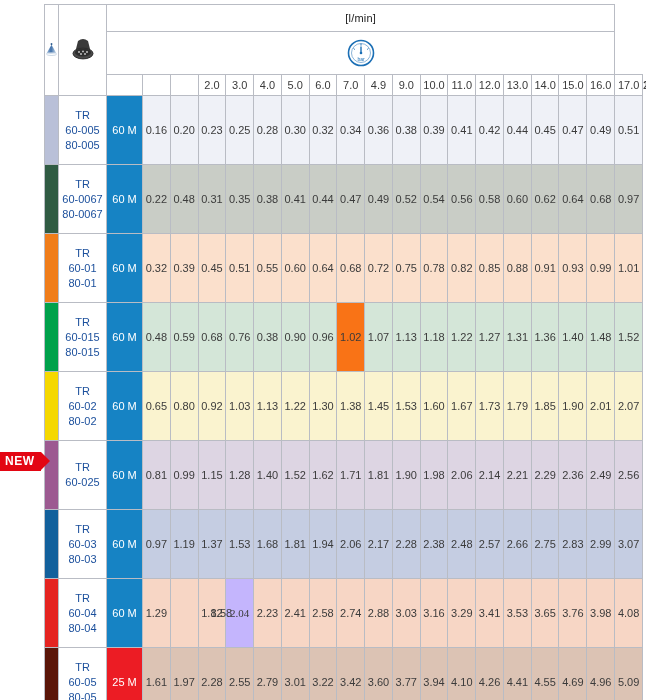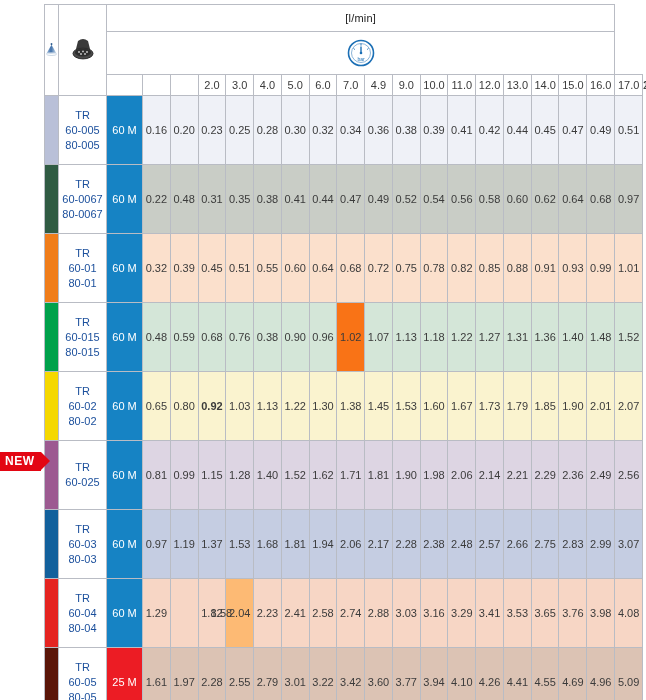--- a/index.html
+++ b/index.html
@@ -350,21 +350,21 @@
         <tr class="row-body">
           <td class="swatch-cell" style="background: rgb(245, 216, 0);"></td>
           <td class="code-cell">
             <div>TR</div>
             <div>60-02</div>
             <div>80-02</div>
           </td>
           <td class="mesh-cell mesh-60">60 M</td>
           <td class="val-cell" style="background: rgb(250, 243, 207);">0.65</td>
           <td class="val-cell" style="background: rgb(250, 243, 207);">0.80</td>
-          <td class="val-cell" style="background: rgb(250, 243, 207); font-weight: bold;">0.92</td>
+          <td class="val-cell" style="background: rgb(250, 243, 207);">0.92</td>
           <td class="val-cell" style="background: rgb(250, 243, 207);">1.03</td>
           <td class="val-cell" style="background: rgb(250, 243, 207);">1.13</td>
           <td class="val-cell" style="background: rgb(250, 243, 207);">1.22</td>
           <td class="val-cell" style="background: rgb(250, 243, 207);">1.30</td>
           <td class="val-cell" style="background: rgb(250, 243, 207);">1.38</td>
           <td class="val-cell" style="background: rgb(250, 243, 207);">1.45</td>
           <td class="val-cell" style="background: rgb(250, 243, 207);">1.53</td>
           <td class="val-cell" style="background: rgb(250, 243, 207);">1.60</td>
           <td class="val-cell" style="background: rgb(250, 243, 207);">1.67</td>
           <td class="val-cell" style="background: rgb(250, 243, 207);">1.73</td>
@@ -431,21 +431,21 @@
           <td class="swatch-cell" style="background: rgb(229, 36, 33);"></td>
           <td class="code-cell">
             <div>TR</div>
             <div>60-04</div>
             <div>80-04</div>
           </td>
           <td class="mesh-cell mesh-60">60 M</td>
           <td class="val-cell" style="background: rgb(247, 214, 197);">1.29</td>
           <td class="val-cell" style="background: rgb(247, 214, 197); padding-left: 40px;">1.58</td>
           <td class="val-cell" style="background: rgb(247, 214, 197);">1.82</td>
-          <td class="val-cell" style="background: #fdba74;">2.04</td>
+          <td class="val-cell" style="background: #c4b5fd; font-family: Liberation Serif, serif;">2.04</td>
           <td class="val-cell" style="background: rgb(247, 214, 197);">2.23</td>
           <td class="val-cell" style="background: rgb(247, 214, 197);">2.41</td>
           <td class="val-cell" style="background: rgb(247, 214, 197);">2.58</td>
           <td class="val-cell" style="background: rgb(247, 214, 197);">2.74</td>
           <td class="val-cell" style="background: rgb(247, 214, 197);">2.88</td>
           <td class="val-cell" style="background: rgb(247, 214, 197);">3.03</td>
           <td class="val-cell" style="background: rgb(247, 214, 197);">3.16</td>
           <td class="val-cell" style="background: rgb(247, 214, 197);">3.29</td>
           <td class="val-cell" style="background: rgb(247, 214, 197);">3.41</td>
           <td class="val-cell" style="background: rgb(247, 214, 197);">3.53</td>

